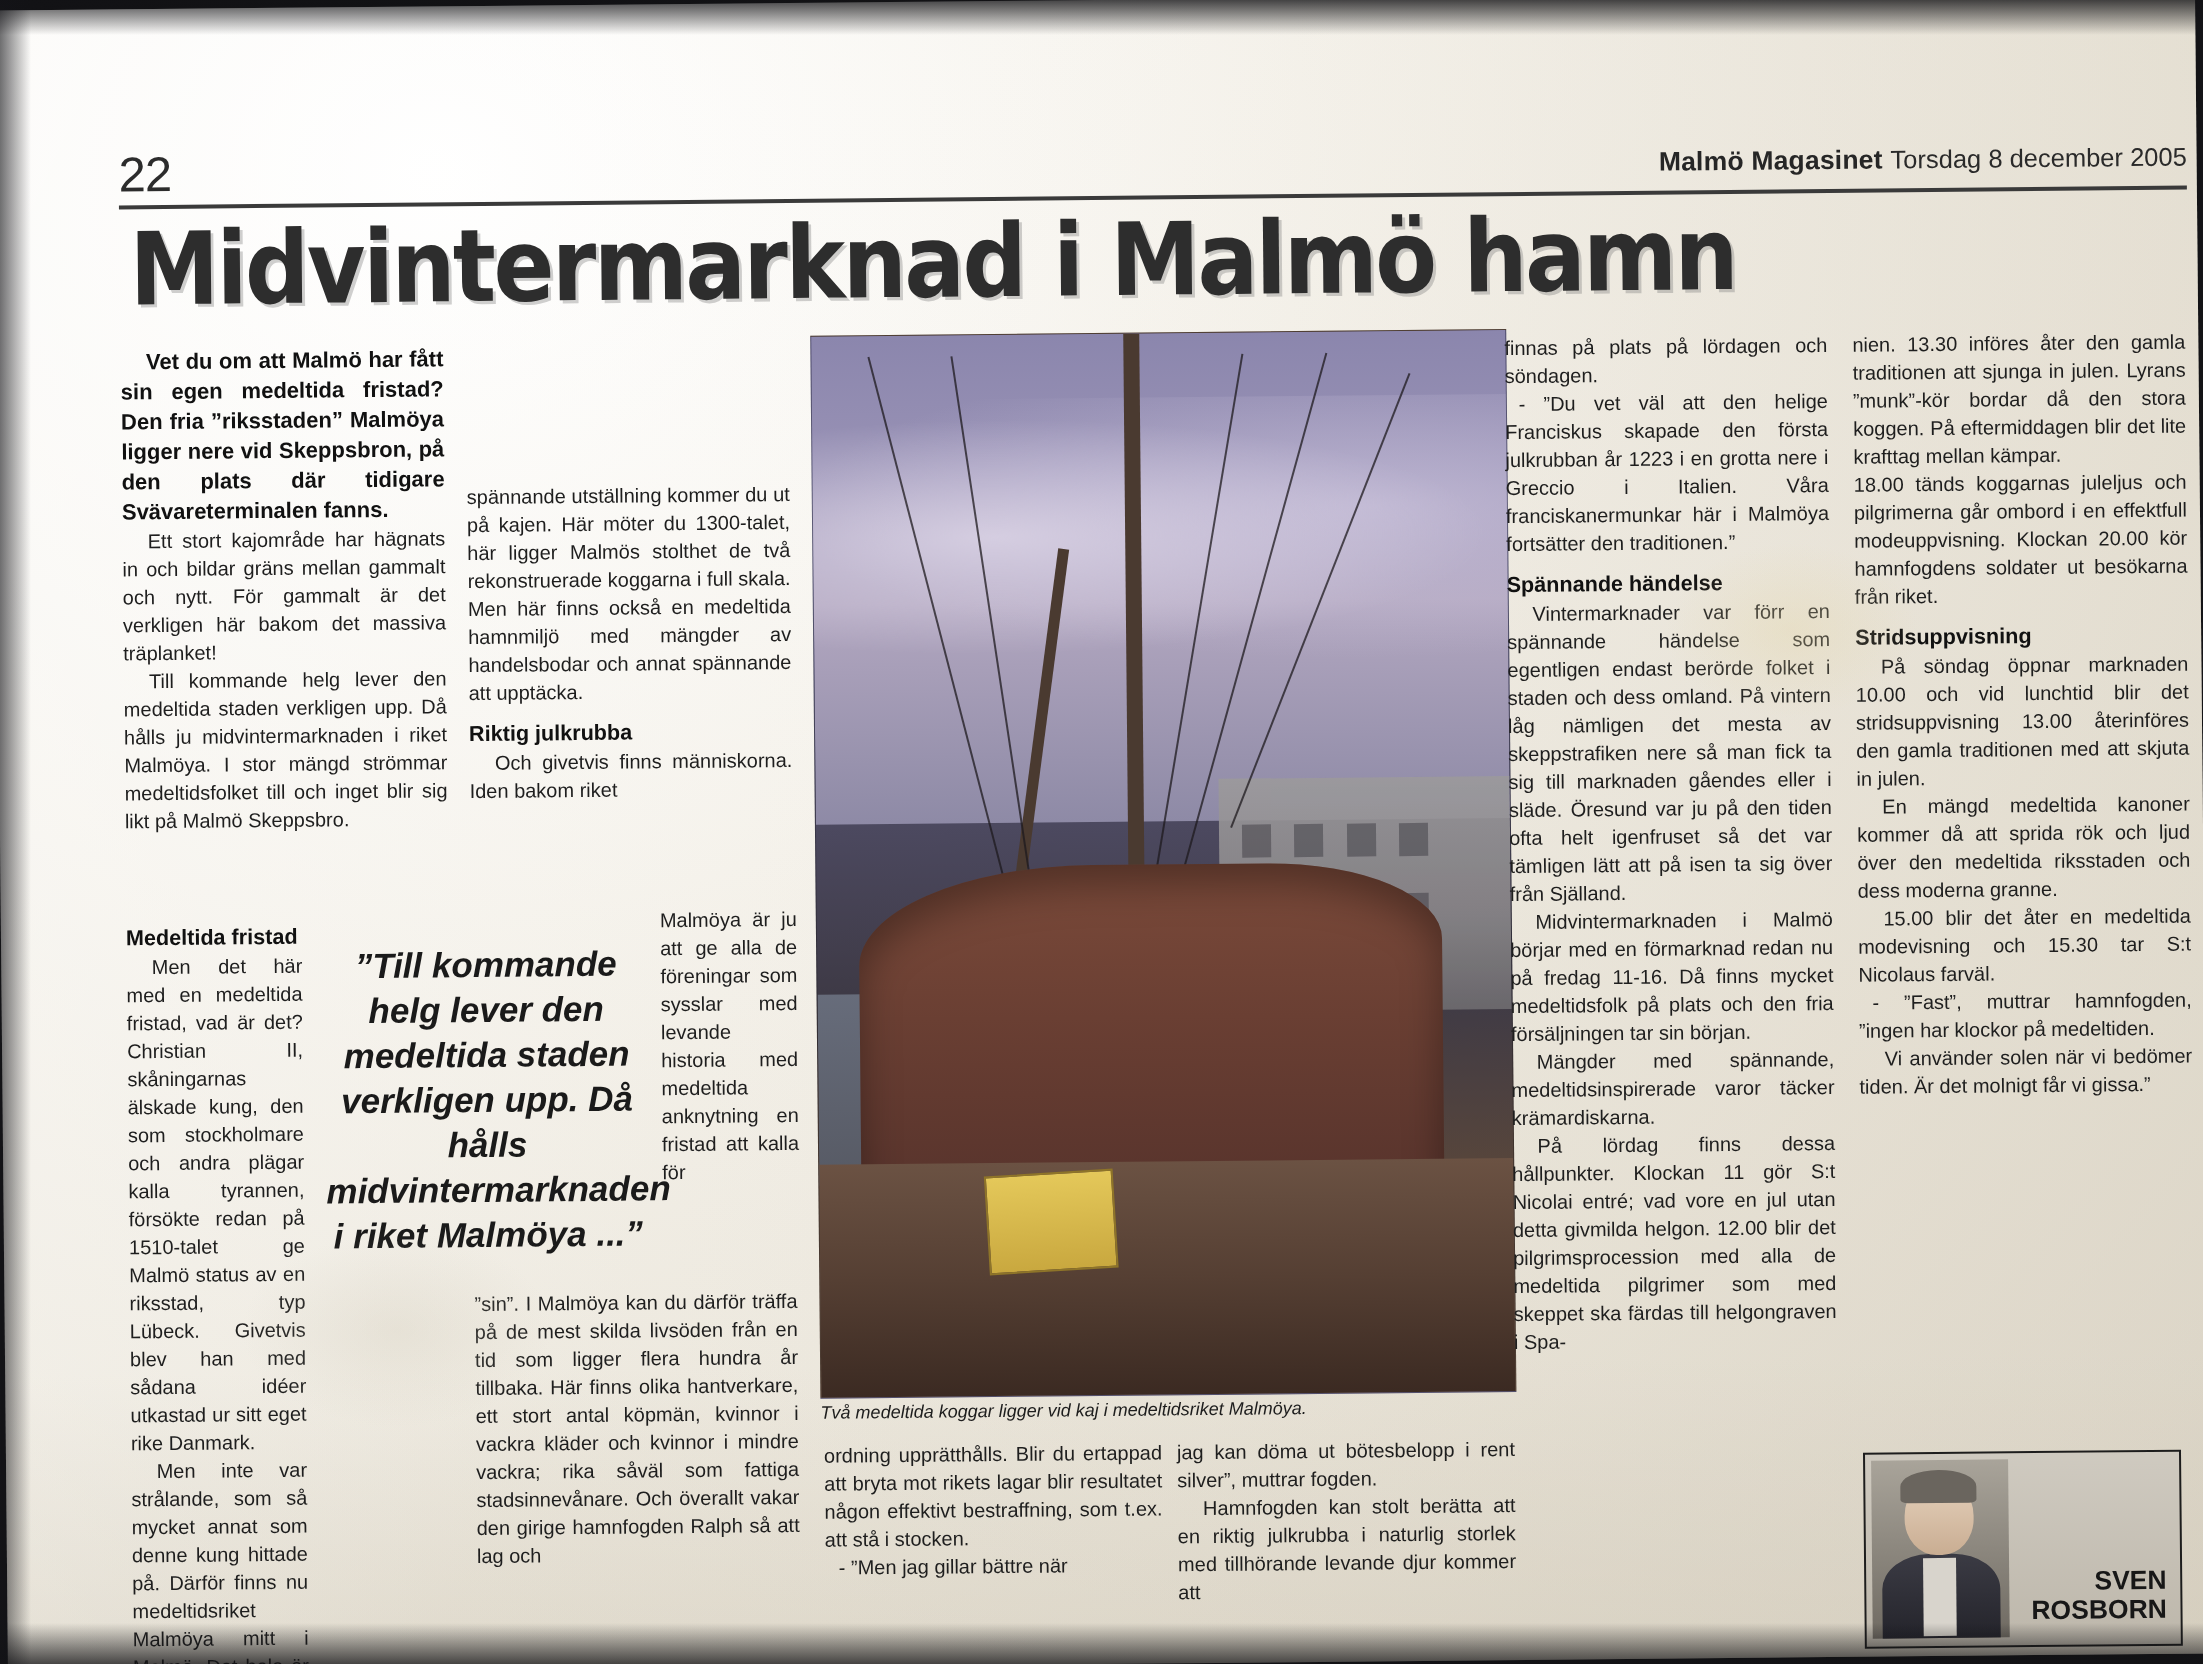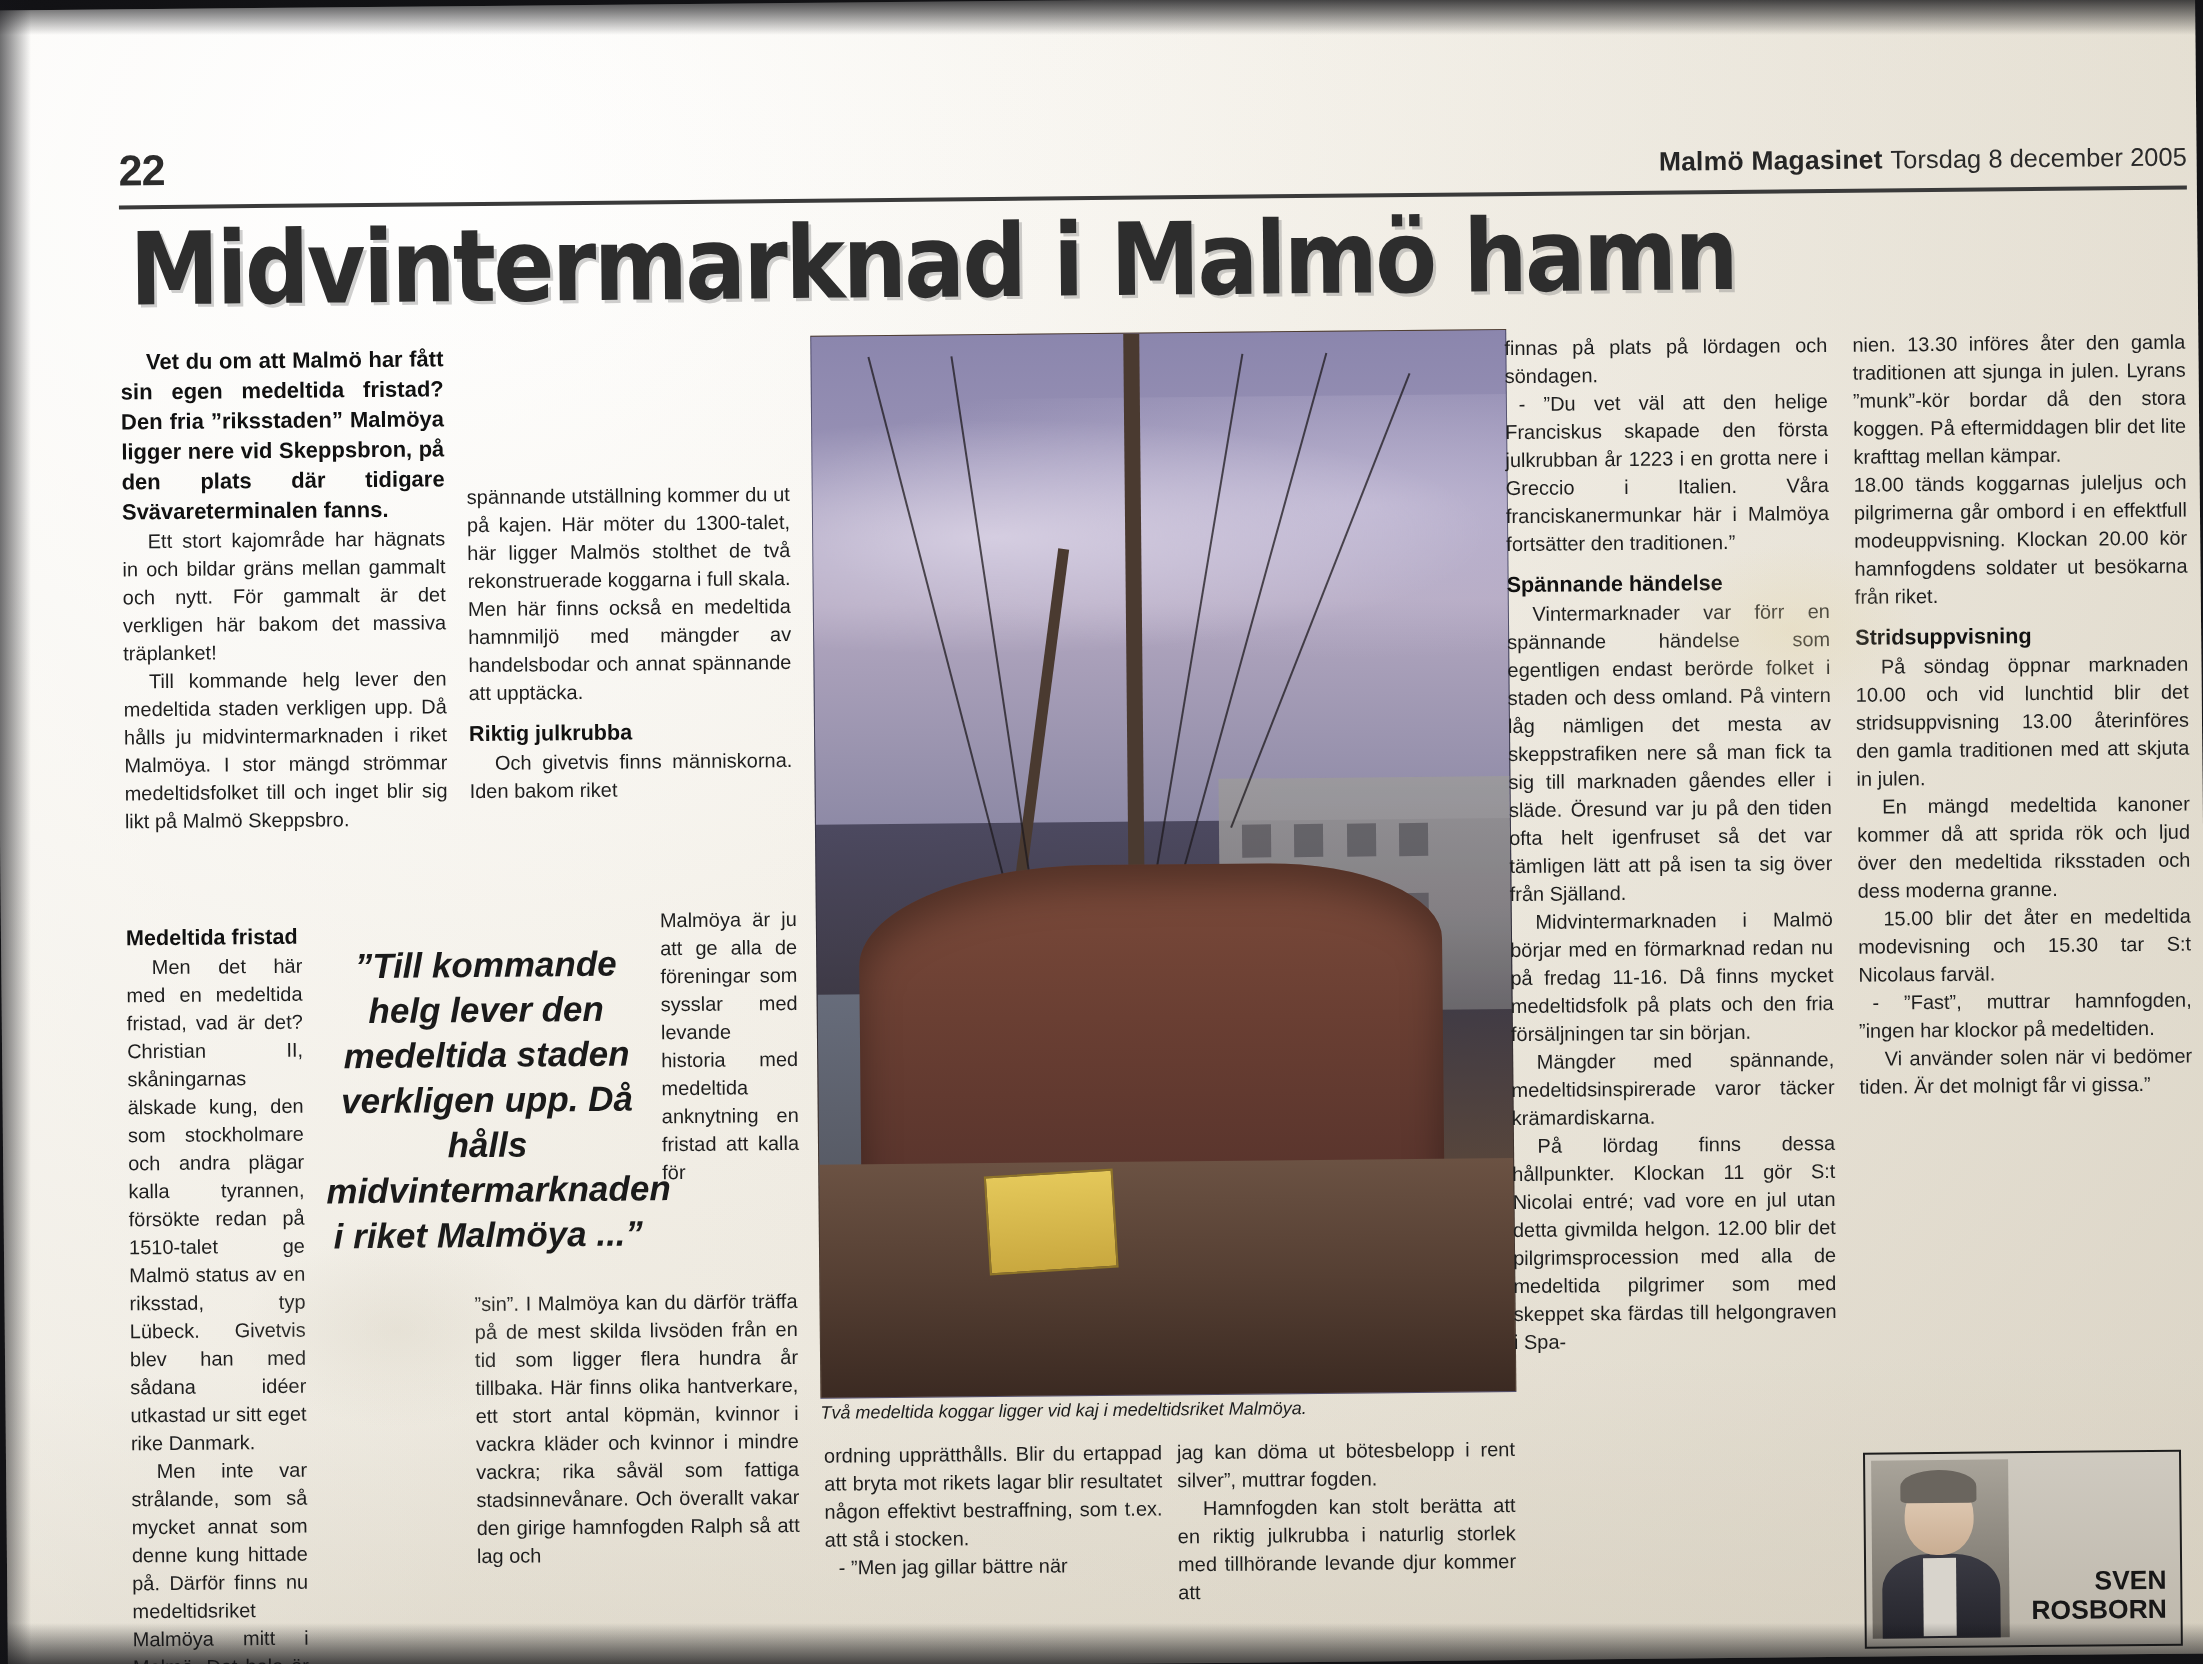--- a/index.html
+++ b/index.html
@@ -55,22 +55,22 @@
     position: absolute;
     left: 0; top: 0;
     width: 2203px; height: 1664px;
   }
 
   
   .page-number {
     position: absolute;
     left: 125px; top: 137px;
     width: 63px; height: 63px;
-    font-size: 43px;
-    font-weight: bold;
+    font-size: 49px;
+    font-weight: normal;
     color: #2c2c2c;
     letter-spacing: -1px;
   }
   .masthead-rule {
     position: absolute;
     left: 125px; top: 196px;
     width: 2068px; height: 3.9px;
     background: #3a3a3a;
   }
   .masthead-right {

